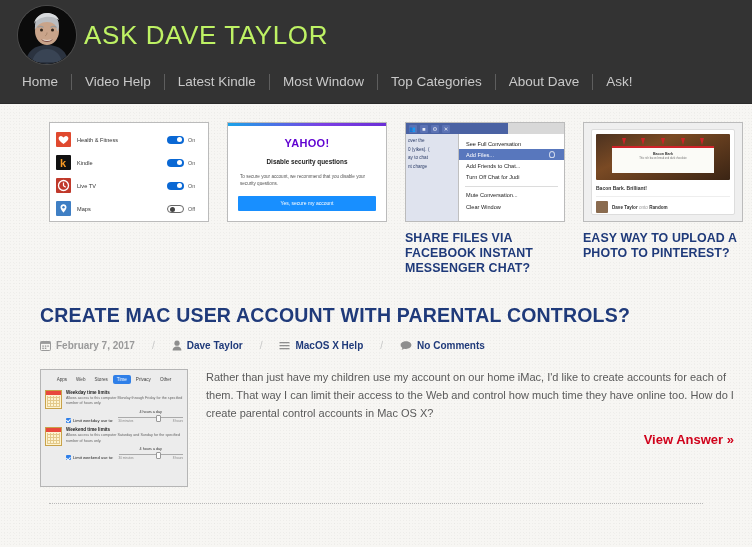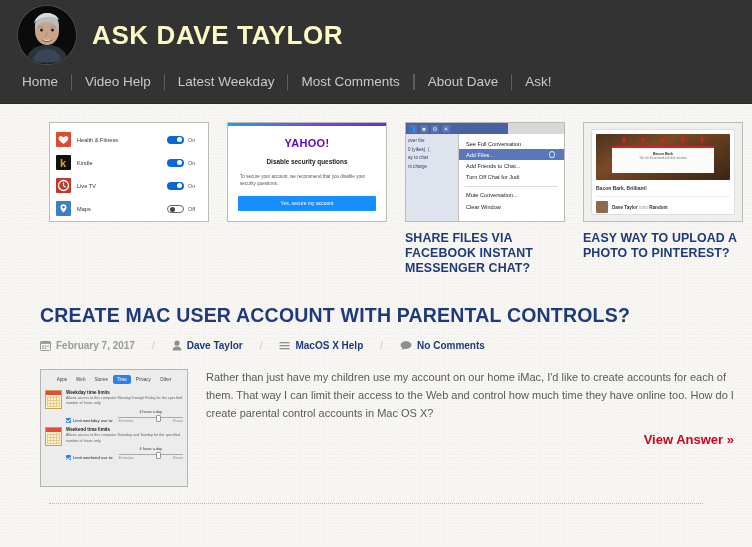--- a/index.html
+++ b/index.html
@@ -26,22 +26,22 @@
   }
   .brand-row{display:flex;align-items:center;padding:8px 0 0 18px;height:62px;}
   .avatar{
     width:58px;height:58px;border-radius:50%;
     background:#0d0d0d;
     overflow:hidden;flex:none;position:relative;
     box-shadow:0 0 0 1px #4a4a4a;
   }
   .avatar svg{display:block;width:58px;height:58px;}
   .site-title{
-    color:#fef9c3;font-size:26px;font-weight:bold;letter-spacing:.6px;
-    margin-left:16px;white-space:nowrap;
+    color:#bef264;font-size:26px;font-weight:normal;letter-spacing:.6px;
+    margin-left:8px;white-space:nowrap;
   }
   .main-nav{
     display:flex;align-items:center;padding-left:22px;height:40px;
   }
   .nav-item{
     color:#c9c9c9;font-size:13.5px;padding:0 13px;white-space:nowrap;
     position:relative;cursor:pointer;line-height:16px;
   }
   .nav-item:first-child{padding-left:0;}
   .nav-sep{width:1px;height:16px;background:#5e5e5e;flex:none;}
@@ -222,24 +222,25 @@
         </svg>
       </div>
       <div class="site-title">ASK DAVE TAYLOR</div>
     </div>
 
     <div class="main-nav">
       <div class="nav-item">Home</div>
       <div class="nav-sep"></div>
       <div class="nav-item">Video Help</div>
       <div class="nav-sep"></div>
-      <div class="nav-item">Latest Weekday</div>
-      <div class="nav-sep"></div>
-      <div class="nav-item">Most Comments</div>
-      <div class="nav-sep"></div>
+      <div class="nav-item">Latest Kindle</div>
+      <div class="nav-sep"></div>
+      <div class="nav-item">Most Window</div>
+      <div class="nav-sep"></div>
+      <div class="nav-item">Top Categories</div>
       <div class="nav-sep"></div>
       <div class="nav-item">About Dave</div>
       <div class="nav-sep"></div>
       <div class="nav-item">Ask!</div>
     </div>
   </div>
 
   <div class="cards">
 
     <div class="card">

